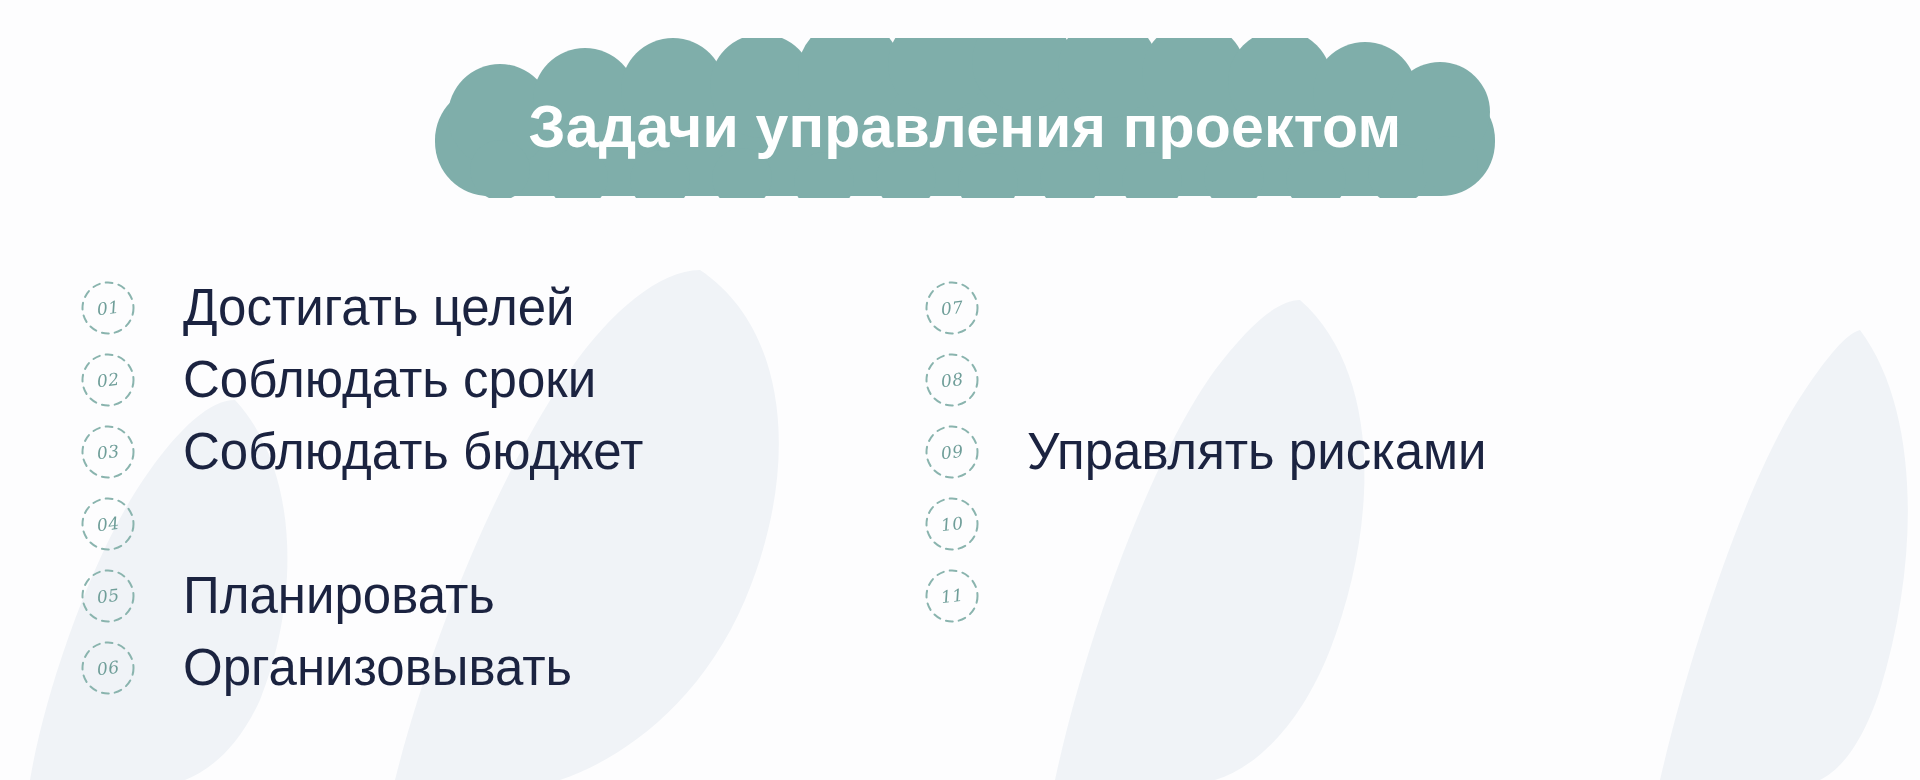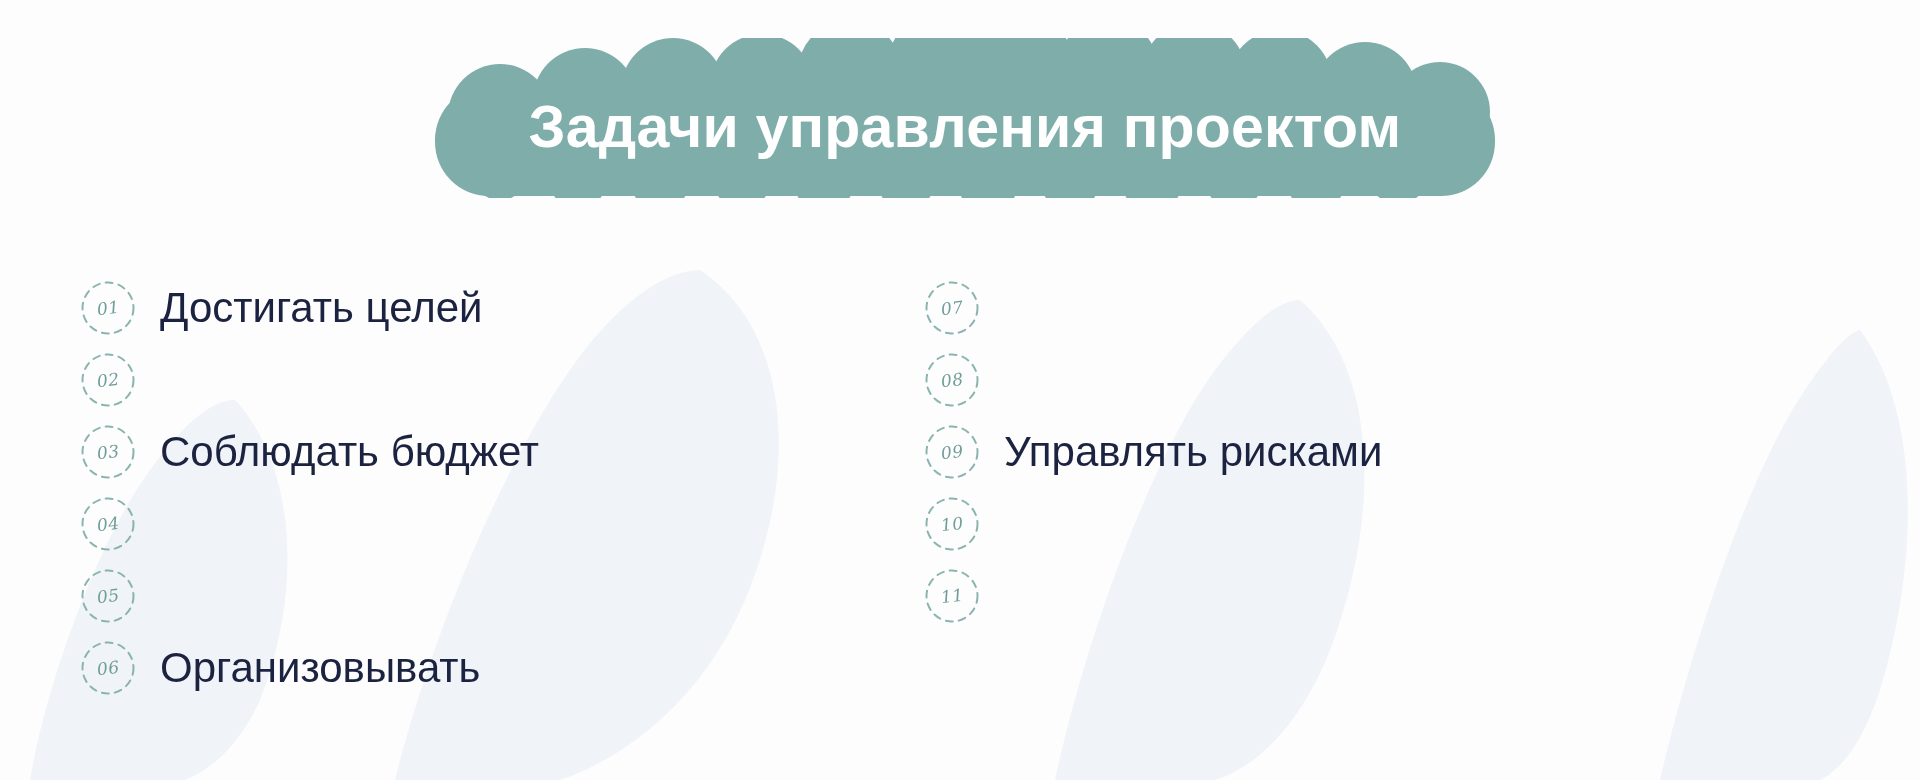--- a/index.html
+++ b/index.html
@@ -111,25 +111,26 @@
     position: relative;
     font-size: 17px;
     color: #6f9e99;
     font-family: "DejaVu Serif", serif;
     font-style: italic;
     letter-spacing: 0.5px;
     transform: rotate(-7deg);
     line-height: 1;
   }
   .item-label {
-    font-size: 42px;
+    font-size: 51px;
     color: #1b2340;
     line-height: 1.06;
     white-space: nowrap;
     font-family: "Liberation Sans", "DejaVu Sans", sans-serif;
+    margin-left: 23px;
   }
 </style>
 </head>
 <body>
 
 <div class="slide">
 
   <svg class="bg-decor" viewBox="0 0 1920 780" preserveAspectRatio="none" aria-hidden="true">
     <g fill="#f0f3f7">
       <path d="M 700 270 C 790 330 800 470 745 600 C 700 705 620 760 560 780 L 395 780 C 430 640 500 470 570 370 C 610 312 660 270 700 270 Z"></path>
@@ -190,20 +191,21 @@
         <span class="item-label">Достигать целей</span>
       </div>
 
       <div class="list-item">
         <div class="badge">
           <svg viewBox="0 0 60 60" aria-hidden="true">
               <circle cx="30" cy="30" r="25.5" fill="none" stroke="#8ab4ae" stroke-width="2" stroke-dasharray="7 6" stroke-linecap="round"></circle>
             </svg>
           <span class="num">02</span>
         </div>
+        <span class="item-label">Соблюдать сроки</span>
       </div>
 
       <div class="list-item">
         <div class="badge">
           <svg viewBox="0 0 60 60" aria-hidden="true">
               <circle cx="30" cy="30" r="25.5" fill="none" stroke="#8ab4ae" stroke-width="2" stroke-dasharray="7 6" stroke-linecap="round"></circle>
             </svg>
           <span class="num">03</span>
         </div>
         <span class="item-label">Соблюдать бюджет</span>
@@ -218,20 +220,21 @@
         </div>
       </div>
 
       <div class="list-item">
         <div class="badge">
           <svg viewBox="0 0 60 60" aria-hidden="true">
               <circle cx="30" cy="30" r="25.5" fill="none" stroke="#8ab4ae" stroke-width="2" stroke-dasharray="7 6" stroke-linecap="round"></circle>
             </svg>
           <span class="num">05</span>
         </div>
+        <span class="item-label">Планировать</span>
       </div>
 
       <div class="list-item">
         <div class="badge">
           <svg viewBox="0 0 60 60" aria-hidden="true">
               <circle cx="30" cy="30" r="25.5" fill="none" stroke="#8ab4ae" stroke-width="2" stroke-dasharray="7 6" stroke-linecap="round"></circle>
             </svg>
           <span class="num">06</span>
         </div>
         <span class="item-label">Организовывать</span>

